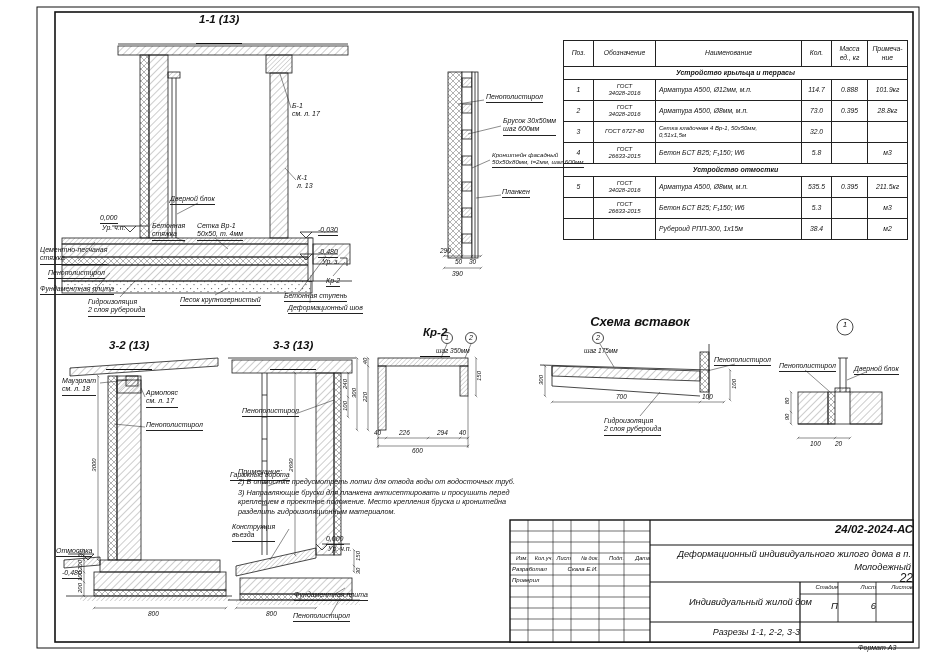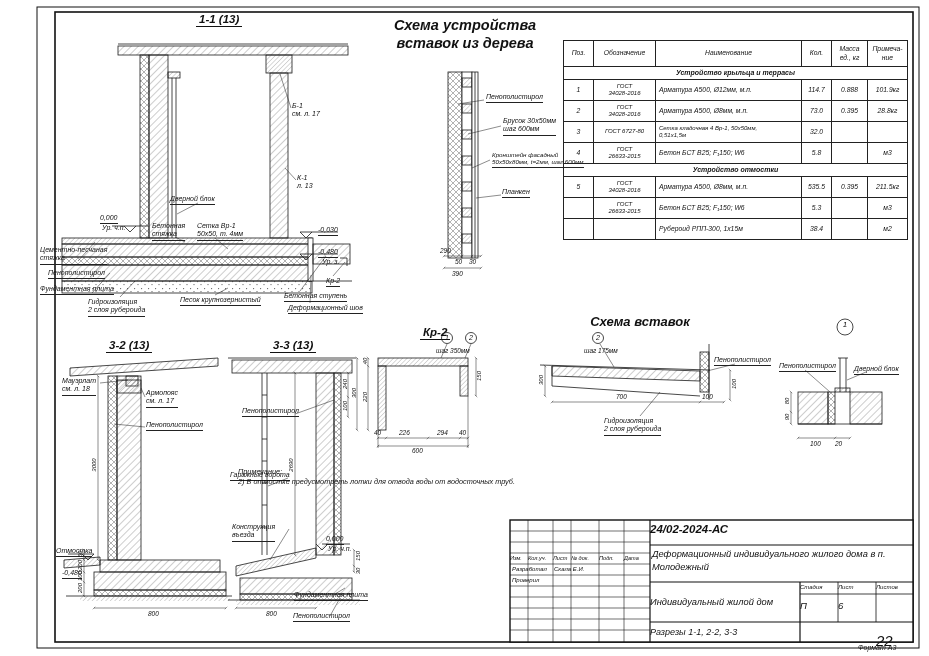--- a/index.html
+++ b/index.html
@@ -1,25 +1,25 @@
 <!DOCTYPE html>
 <html><head>
 <meta charset="utf-8">
 <style>
   *{box-sizing:border-box}
   body{margin:0;background:#d9d9d9}
   #sheet{position:relative;width:929px;height:656px;background:#fff;font-family:"Liberation Sans",sans-serif;overflow:hidden}
   #linework{position:absolute;left:0;top:0}
   .lbl{position:absolute;font:italic 7px/1.18 "Liberation Sans",sans-serif;color:#111;white-space:pre-line}
   .u{border-bottom:1px solid #222;padding-bottom:1px}
-  .c{text-align:left}
+  .c{text-align:right}
   .dim{position:absolute;font:italic 6.5px "Liberation Sans",sans-serif;color:#111;white-space:nowrap}
   .vdim{position:absolute;width:24px;margin-left:-12px;margin-top:-4px;text-align:center;transform:rotate(-90deg);font:italic 6px "Liberation Sans",sans-serif;color:#111}
   .cnum{position:absolute;width:14px;margin-left:-7px;margin-top:-4px;text-align:center;font:italic 7px "Liberation Sans",sans-serif;color:#111}
-  .t1{position:absolute;font:italic 700 11.5px "Liberation Sans",sans-serif;color:#111;border-bottom:1.3px solid #111;padding:0 3px 1px}
+  .t1{position:absolute;font:italic 700 11.5px "Liberation Sans",sans-serif;color:#111;border-bottom:1.3px solid #111;padding:0 3px 18px}
   .bigT{position:absolute;font:italic 600 14.5px/1.25 "Liberation Sans",sans-serif;color:#111;text-align:center;white-space:pre-line}
   .tb{position:absolute;font:italic 6px "Liberation Sans",sans-serif;color:#111;white-space:pre-line}
   .spec{position:absolute;left:563px;top:40px;border-collapse:collapse;table-layout:fixed;width:344px;font:italic 6.8px/1.2 "Liberation Sans",sans-serif;color:#111;border:1.4px solid #111}
   .spec td{border:0.8px solid #222;text-align:center;vertical-align:middle;white-space:pre-line;padding:0 1px;overflow:hidden}
   .spec td.l{text-align:left;padding-left:3px}
   .spec tr.h{height:26px}
   .spec tr.g{height:13px}
   .spec tr.d{height:21px}
   .spec tr.g td{font-weight:600;font-size:7px}
   .spec td.s{font-size:6px}
@@ -297,22 +297,20 @@
 <div class="lbl u" style="left:40px;top:285px">Фундаментная плита</div>
 <div class="lbl u" style="left:318px;top:248px">-0,480</div>
 <div class="lbl" style="left:322px;top:258px">Ур. з.</div>
 <div class="lbl u" style="left:326px;top:277px">Кр-2</div>
 <div class="lbl u" style="left:88px;top:298px">Гидроизоляция
 2 слоя рубероида</div>
 <div class="lbl u" style="left:180px;top:296px">Песок крупнозернистый</div>
 <div class="lbl u" style="left:284px;top:292px">Бетонная ступень</div>
 <div class="lbl u" style="left:288px;top:304px">Деформационный шов</div>
 
-<div class="bigT" style="left:390px;top:16px;width:150px">Схема устройства
-вставок из дерева</div>
 <div class="lbl u" style="left:486px;top:93px">Пенополистирол</div>
 <div class="lbl u" style="left:503px;top:117px">Брусок 30х50мм
 шаг 600мм</div>
 <div class="lbl u" style="left:492px;top:151px;font-size:6.2px">Кронштейн фасадный
 50х50х80мм, t=2мм, шаг 600мм</div>
 <div class="lbl u" style="left:502px;top:188px">Планкен</div>
 <div class="dim" style="left:440px;top:247px">290</div>
 <div class="dim" style="left:455px;top:258px">50</div>
 <div class="dim" style="left:469px;top:258px">30</div>
 <div class="dim" style="left:452px;top:270px">390</div>
@@ -468,33 +466,34 @@
 <div class="lbl u" style="left:854px;top:365px">Дверной блок</div>
 <div class="lbl u" style="left:779px;top:362px">Пенополистирол</div>
 <div class="dim" style="left:810px;top:440px">100</div>
 <div class="dim" style="left:835px;top:440px">20</div>
 <div class="vdim" style="left:787px;top:402px">80</div>
 <div class="vdim" style="left:787px;top:418px">90</div>
 
 <div id="notes">
   <div class="nt">Примечание:</div>
   <div class="nt">2) В отмостке предусмотреть лотки для отвода воды от водосточных труб.</div>
+  <div class="nt">3) Направляющие бруски для планкена антисептировать и просушить перед креплением в проектное положение. Место крепления бруска и кронштейна разделить гидроизоляционным материалом.</div>
 </div>
 
 <div class="tb c" style="left:650px;top:523px;width:263px;font:italic 600 11.5px 'Liberation Sans',sans-serif">24/02-2024-АС</div>
 <div class="tb c" style="left:652px;top:548px;width:259px;font-size:9.3px;line-height:1.35">Деформационный индивидуального жилого дома в п.
 Молодежный</div>
 <div class="tb c" style="left:650px;top:597px;width:162px;font-size:9.3px">Индивидуальный жилой дом</div>
 <div class="tb c" style="left:650px;top:627px;width:150px;font-size:9px">Разрезы 1-1, 2-2, 3-3</div>
 <div class="tb c" style="left:800px;top:584px;width:38px">Стадия</div>
 <div class="tb c" style="left:838px;top:584px;width:38px">Лист</div>
 <div class="tb c" style="left:876px;top:584px;width:37px">Листов</div>
 <div class="tb c" style="left:800px;top:600px;width:38px;font-size:9.5px">П</div>
 <div class="tb c" style="left:838px;top:600px;width:38px;font-size:9.5px">6</div>
-<div class="tb c" style="left:876px;top:632px;width:37px;font-size:15px">22</div>
+<div class="tb c" style="left:876px;top:571px;width:37px;font-size:12px">22</div>
 <div class="tb c" style="left:510px;top:555px;width:18px;font-size:5.6px">Изм.</div>
 <div class="tb c" style="left:528px;top:555px;width:25px;font-size:5.6px">Кол.уч.</div>
 <div class="tb c" style="left:553px;top:555px;width:18px;font-size:5.6px">Лист</div>
 <div class="tb c" style="left:571px;top:555px;width:28px;font-size:5.6px">№ док.</div>
 <div class="tb c" style="left:599px;top:555px;width:25px;font-size:5.6px">Подп.</div>
 <div class="tb c" style="left:624px;top:555px;width:26px;font-size:5.6px">Дата</div>
 <div class="tb" style="left:512px;top:566px;width:40px">Разработал</div>
 <div class="tb c" style="left:554px;top:566px;width:44px">Скала Е.И.</div>
 <div class="tb" style="left:512px;top:577px;width:40px">Проверил</div>
 <div class="tb" style="left:858px;top:644px;font-size:7px">Формат А3</div>

